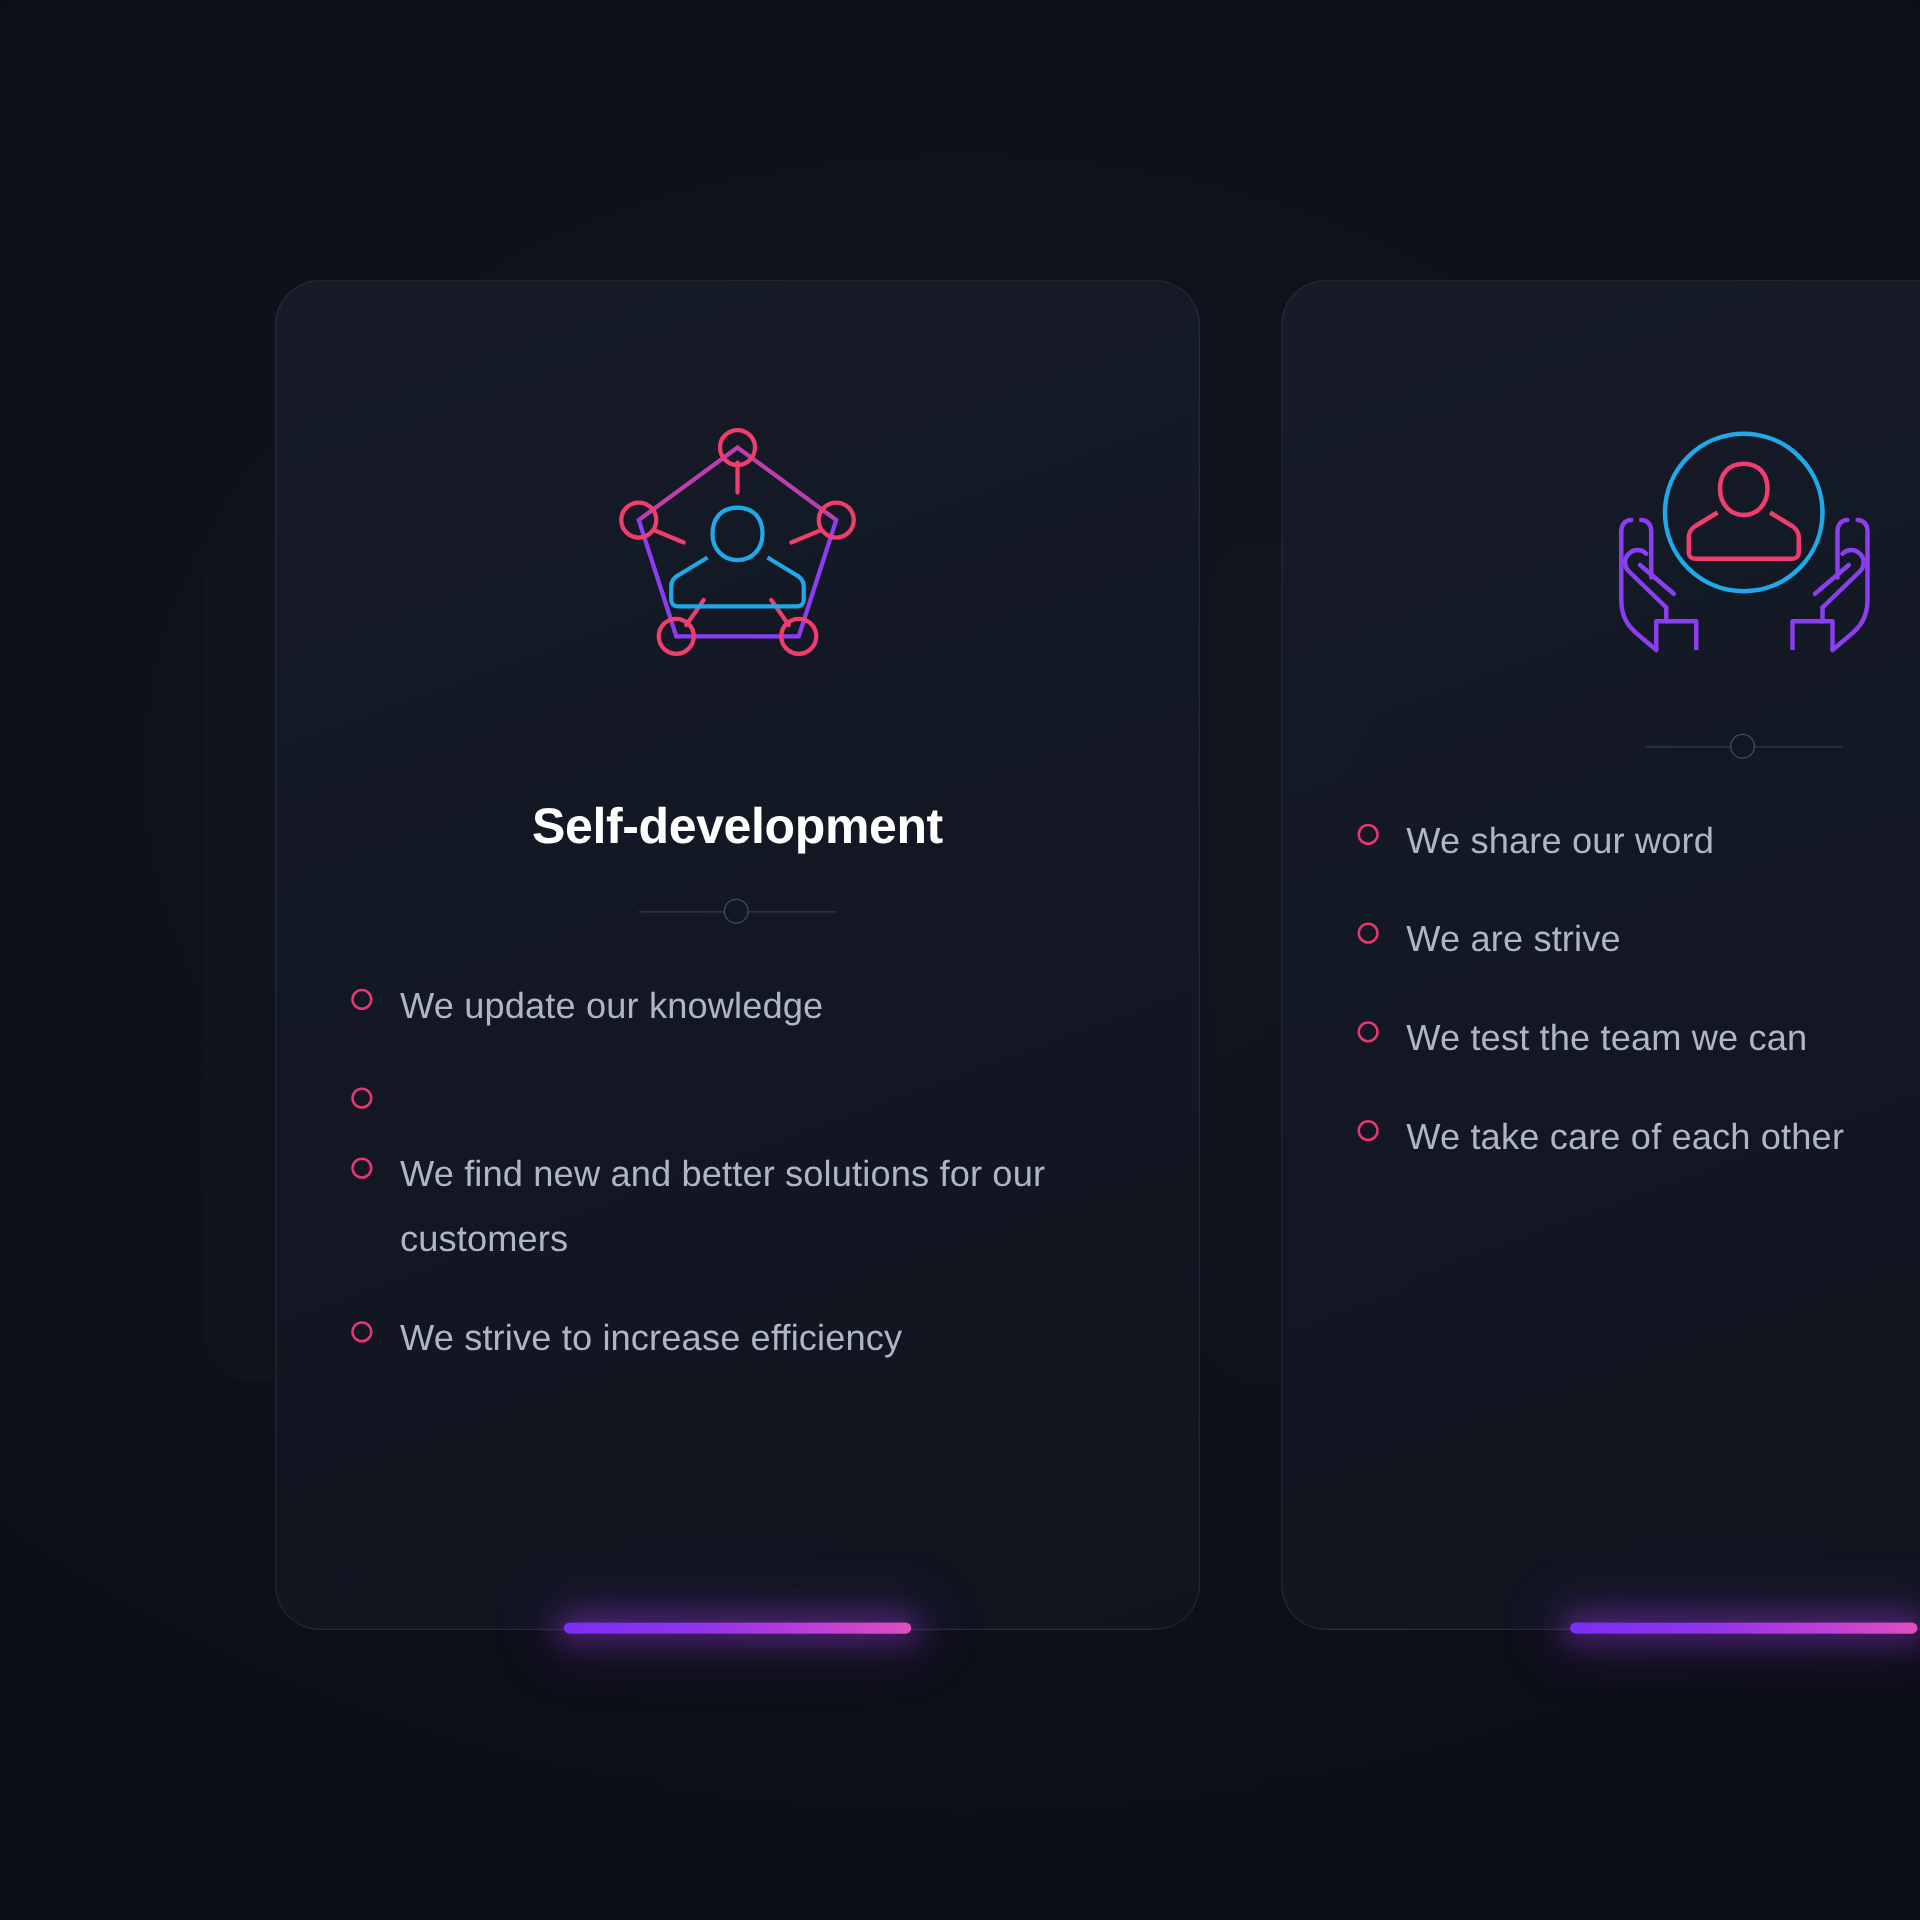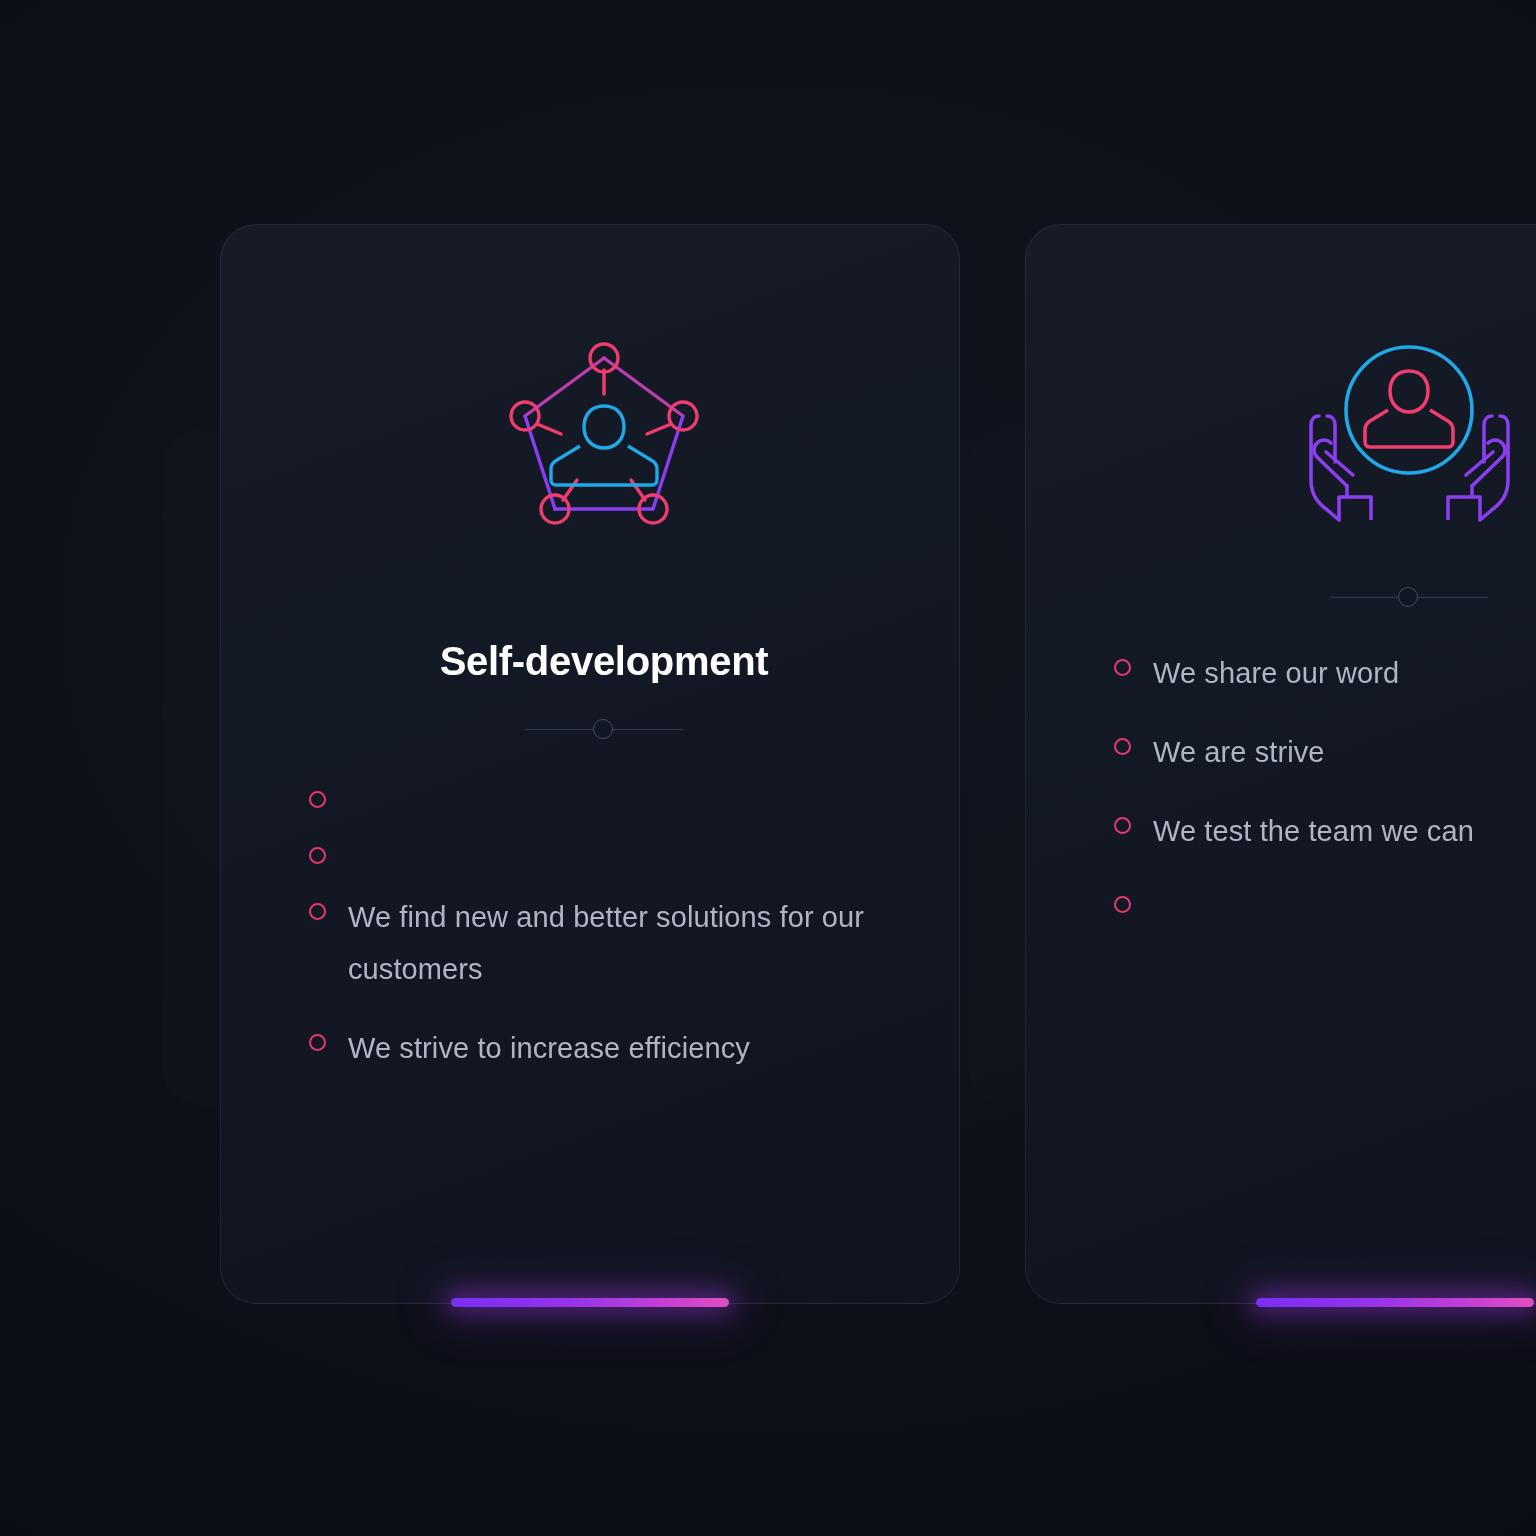--- a/index.html
+++ b/index.html
@@ -31,21 +31,20 @@
   
   .card {
     position: absolute;
     top: 224px;
     height: 1080px;
     border-radius: 36px;
     background: linear-gradient(160deg, #161b27 0%, #131825 40%, #10141e 100%);
     border: 1px solid rgba(150,160,190,0.13);
     box-sizing: border-box;
     overflow: visible;
-    padding-left: 28px;
   }
   .card-1 { left: 220px; width: 740px; }
   .card-2 { left: 1025px; width: 740px; }
 
   .card-inner {
     position: relative;
     width: 100%;
     height: 100%;
     display: flex;
     flex-direction: column;
@@ -203,20 +202,21 @@
       <div class="card-title">Self-development</div>
 
       <div class="divider">
         <div class="bar"></div>
         <div class="knob"></div>
       </div>
 
       <ul class="value-list">
         <li class="value-item">
           <span class="bullet"></span>
+          <span class="value-text">We update our knowledge</span>
         </li>
         <li class="value-item">
           <span class="bullet"></span>
         </li>
         <li class="value-item">
           <span class="bullet"></span>
           <span class="value-text">We find new and better solutions for our customers</span>
         </li>
         <li class="value-item">
           <span class="bullet"></span>
@@ -269,19 +269,20 @@
         <li class="value-item">
           <span class="bullet"></span>
           <span class="value-text">We are strive</span>
         </li>
         <li class="value-item">
           <span class="bullet"></span>
           <span class="value-text">We test the team we can</span>
         </li>
         <li class="value-item">
           <span class="bullet"></span>
+          <span class="value-text">We take care of each other</span>
         </li>
       </ul>
     </div>
     <div class="accent"></div>
   </div>
 
 </div>
 
 </body></html>

